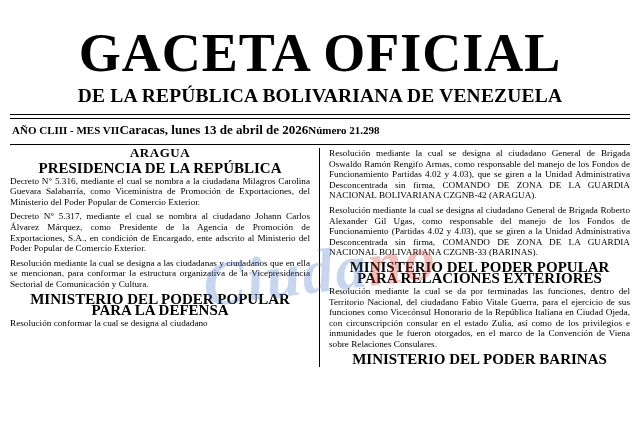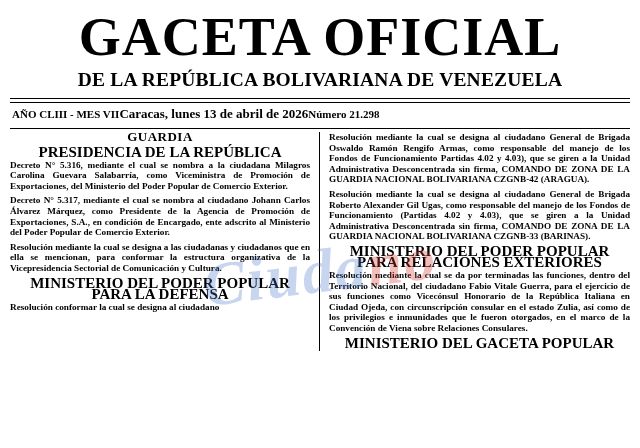--- a/index.html
+++ b/index.html
@@ -13,21 +13,21 @@
     font-family: "Liberation Serif", serif;
     color: #000000;
     overflow: hidden;
     position: relative;
   }
   .page {
     position: relative;
     width: 640px;
     height: 448px;
     box-sizing: border-box;
-    padding: 4px 10px 0 10px;
+    padding: 20px 10px 0 10px;
   }
 
   
   .masthead {
     text-align: center;
   }
   .gaceta-title {
     font-family: "Liberation Serif", serif;
     font-weight: bold;
     font-size: 54px;
@@ -101,21 +101,20 @@
     text-align: center;
     font-weight: bold;
     font-size: 15px;
     line-height: 11px;
     margin: 4px 0 2px 0;
   }
   .entry {
     margin-bottom: 4px;
     text-align: justify;
     hyphens: auto;
-    font-weight: bold;
   }
 
   
   .watermark {
     position: absolute;
     left: 0;
     top: 236px;
     width: 640px;
     text-align: center;
     font-family: "Liberation Serif", serif;
@@ -147,36 +146,36 @@
     <div>AÑO CLIII - MES VII</div>
     <div class="center">Caracas, lunes 13 de abril de 2026</div>
     <div>Número 21.298</div>
   </div>
 
   <hr class="rule thin">
 
   <div class="columns">
 
     <div class="col left">
-      <div class="sumario">GUARDIA</div>
+      <div class="sumario">ARAGUA</div>
 
       <div class="section-head">PRESIDENCIA DE LA REPÚBLICA</div>
       <div class="entry">Decreto N° 5.316, mediante el cual se nombra a la ciudadana Milagros Carolina Guevara Salabarría, como Viceministra de Promoción de Exportaciones, del Ministerio del Poder Popular de Comercio Exterior.</div>
       <div class="entry">Decreto N° 5.317, mediante el cual se nombra al ciudadano Johann Carlos Álvarez Márquez, como Presidente de la Agencia de Promoción de Exportaciones, S.A., en condición de Encargado, ente adscrito al Ministerio del Poder Popular de Comercio Exterior.</div>
       <div class="entry">Resolución mediante la cual se designa a las ciudadanas y ciudadanos que en ella se mencionan, para conformar la estructura organizativa de la Vicepresidencia Sectorial de Comunicación y Cultura.</div>
       <div class="section-head">MINISTERIO DEL PODER POPULAR PARA LA DEFENSA</div>
       <div class="entry">Resolución conformar la cual se designa al ciudadano</div>
     </div>
 
     <div class="col right">
       <div class="entry">Resolución mediante la cual se designa al ciudadano General de Brigada Oswaldo Ramón Rengifo Armas, como responsable del manejo de los Fondos de Funcionamiento Partidas 4.02 y 4.03), que se giren a la Unidad Administrativa Desconcentrada sin firma, COMANDO DE ZONA DE LA GUARDIA NACIONAL BOLIVARIANA CZGNB-42 (ARAGUA).</div>
       <div class="entry">Resolución mediante la cual se designa al ciudadano General de Brigada Roberto Alexander Gil Ugas, como responsable del manejo de los Fondos de Funcionamiento (Partidas 4.02 y 4.03), que se giren a la Unidad Administrativa Desconcentrada sin firma, COMANDO DE ZONA DE LA GUARDIA NACIONAL BOLIVARIANA CZGNB-33 (BARINAS).</div>
       <div class="section-head">MINISTERIO DEL PODER POPULAR PARA RELACIONES EXTERIORES</div>
       <div class="entry">Resolución mediante la cual se da por terminadas las funciones, dentro del Territorio Nacional, del ciudadano Fabio Vitale Guerra, para el ejercicio de sus funciones como Vicecónsul Honorario de la República Italiana en Ciudad Ojeda, con circunscripción consular en el estado Zulia, así como de los privilegios e inmunidades que le fueron otorgados, en el marco de la Convención de Viena sobre Relaciones Consulares.</div>
-      <div class="section-head">MINISTERIO DEL GACETA POPULAR</div>
+      <div class="section-head">MINISTERIO DEL PODER BARINAS</div>
     </div>
 
   </div>
 
   <div class="watermark">
     <span>Ciuda</span><span class="accent">no</span>
   </div>
 
 </div>
 

